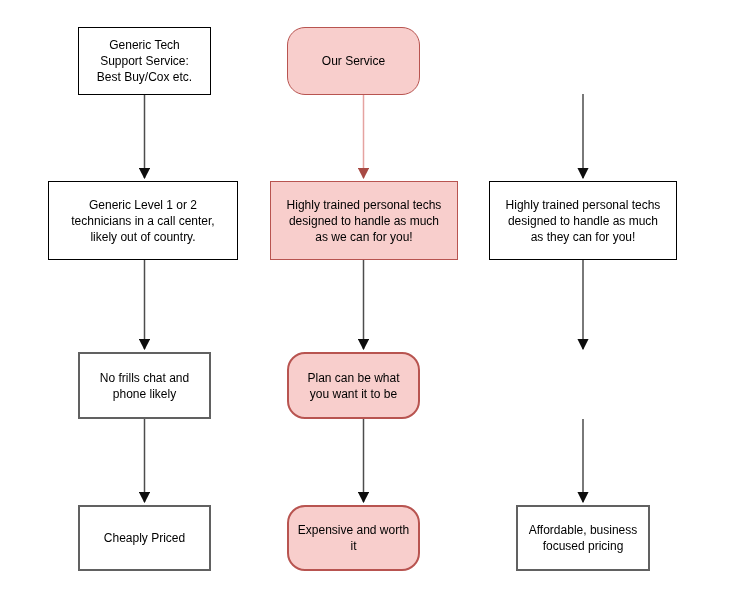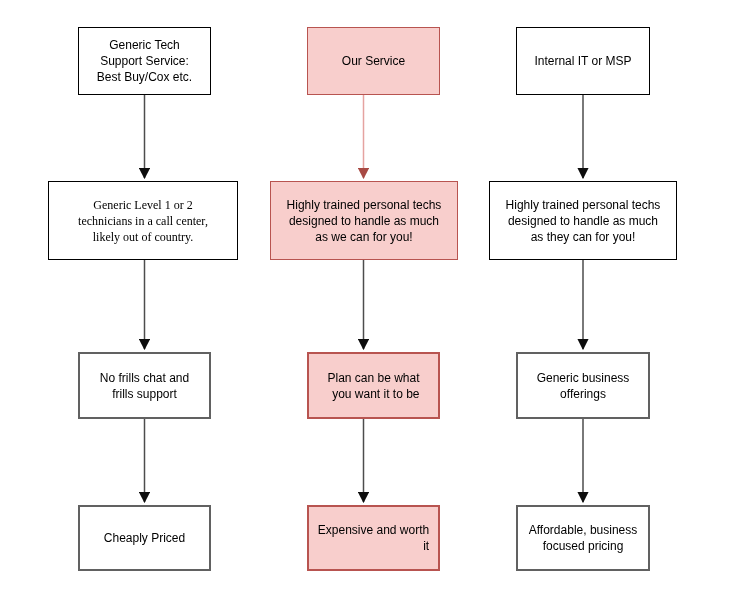--- a/index.html
+++ b/index.html
@@ -30,31 +30,31 @@
     display:flex;align-items:center;justify-content:center;
     text-align:center;
     font-size:12px;line-height:16px;
     white-space:pre-line;
     background:#ffffff;
     padding:2px 4px;
   }
   .plain-thin{border:1px solid var(--border-dark);}
   .plain-thick{border:2px solid var(--border-gray);}
   .hl-thin{border:1px solid var(--hl-border);background:var(--hl-fill);}
-  .hl-thick{border:2px solid var(--hl-border);background:var(--hl-fill);text-align:right;}
+  .hl-thick{border:2px solid var(--hl-border);background:var(--hl-fill);}
 
   
   .r1{top:27px;height:68px;}
   .r2{top:181px;height:79px;}
   .r3{top:352px;height:67px;}
   .r4{top:505px;height:66px;}
   .c1n{left:78px;width:133px;}
-  .c2n{left:307px;width:133px;}
+  .c2n{left:287px;width:133px;border-radius:18px;}
   .c3n{left:516px;width:134px;}
-  .c1w{left:48px;width:190px;font-family:Liberation Serif, serif;}
+  .c1w{left:48px;width:190px;}
   .c2w{left:270px;width:188px;}
   .c3w{left:489px;width:188px;}
 
   .arrow-dark{stroke:var(--arrow-dark);stroke-width:1.5;}
   .arrow-red{stroke:var(--arrow-red);stroke-width:1.5;}
 </style>
 </head>
 <body>
 
 <div id="canvas">
@@ -82,34 +82,31 @@
     <line class="arrow-dark" x1="583" y1="419" x2="583" y2="502" marker-end="url(#head-dark)"></line>
   </svg>
 
   <div class="node plain-thin r1 c1n">Generic Tech
 Support Service:
 Best Buy/Cox etc.</div>
   <div class="node plain-thin r2 c1w">Generic Level 1 or 2
 technicians in a call center,
 likely out of country.</div>
   <div class="node plain-thick r3 c1n">No frills chat and
-frills support</div>
+phone likely</div>
   <div class="node plain-thick r4 c1n">Cheaply Priced</div>
 
   <div class="node hl-thin r1 c2n">Our Service</div>
   <div class="node hl-thin r2 c2w">Highly trained personal techs
 designed to handle as much
 as we can for you!</div>
   <div class="node hl-thick r3 c2n">Plan can be what
 you want it to be</div>
   <div class="node hl-thick r4 c2n">Expensive and worth
 it</div>
 
-  <div class="node plain-thin r1 c3n">Internal IT or MSP</div>
   <div class="node plain-thin r2 c3w">Highly trained personal techs
 designed to handle as much
 as they can for you!</div>
-  <div class="node plain-thick r3 c3n">Generic business
-offerings</div>
   <div class="node plain-thick r4 c3n">Affordable, business
 focused pricing</div>
 
 </div>
 
 </body></html>

